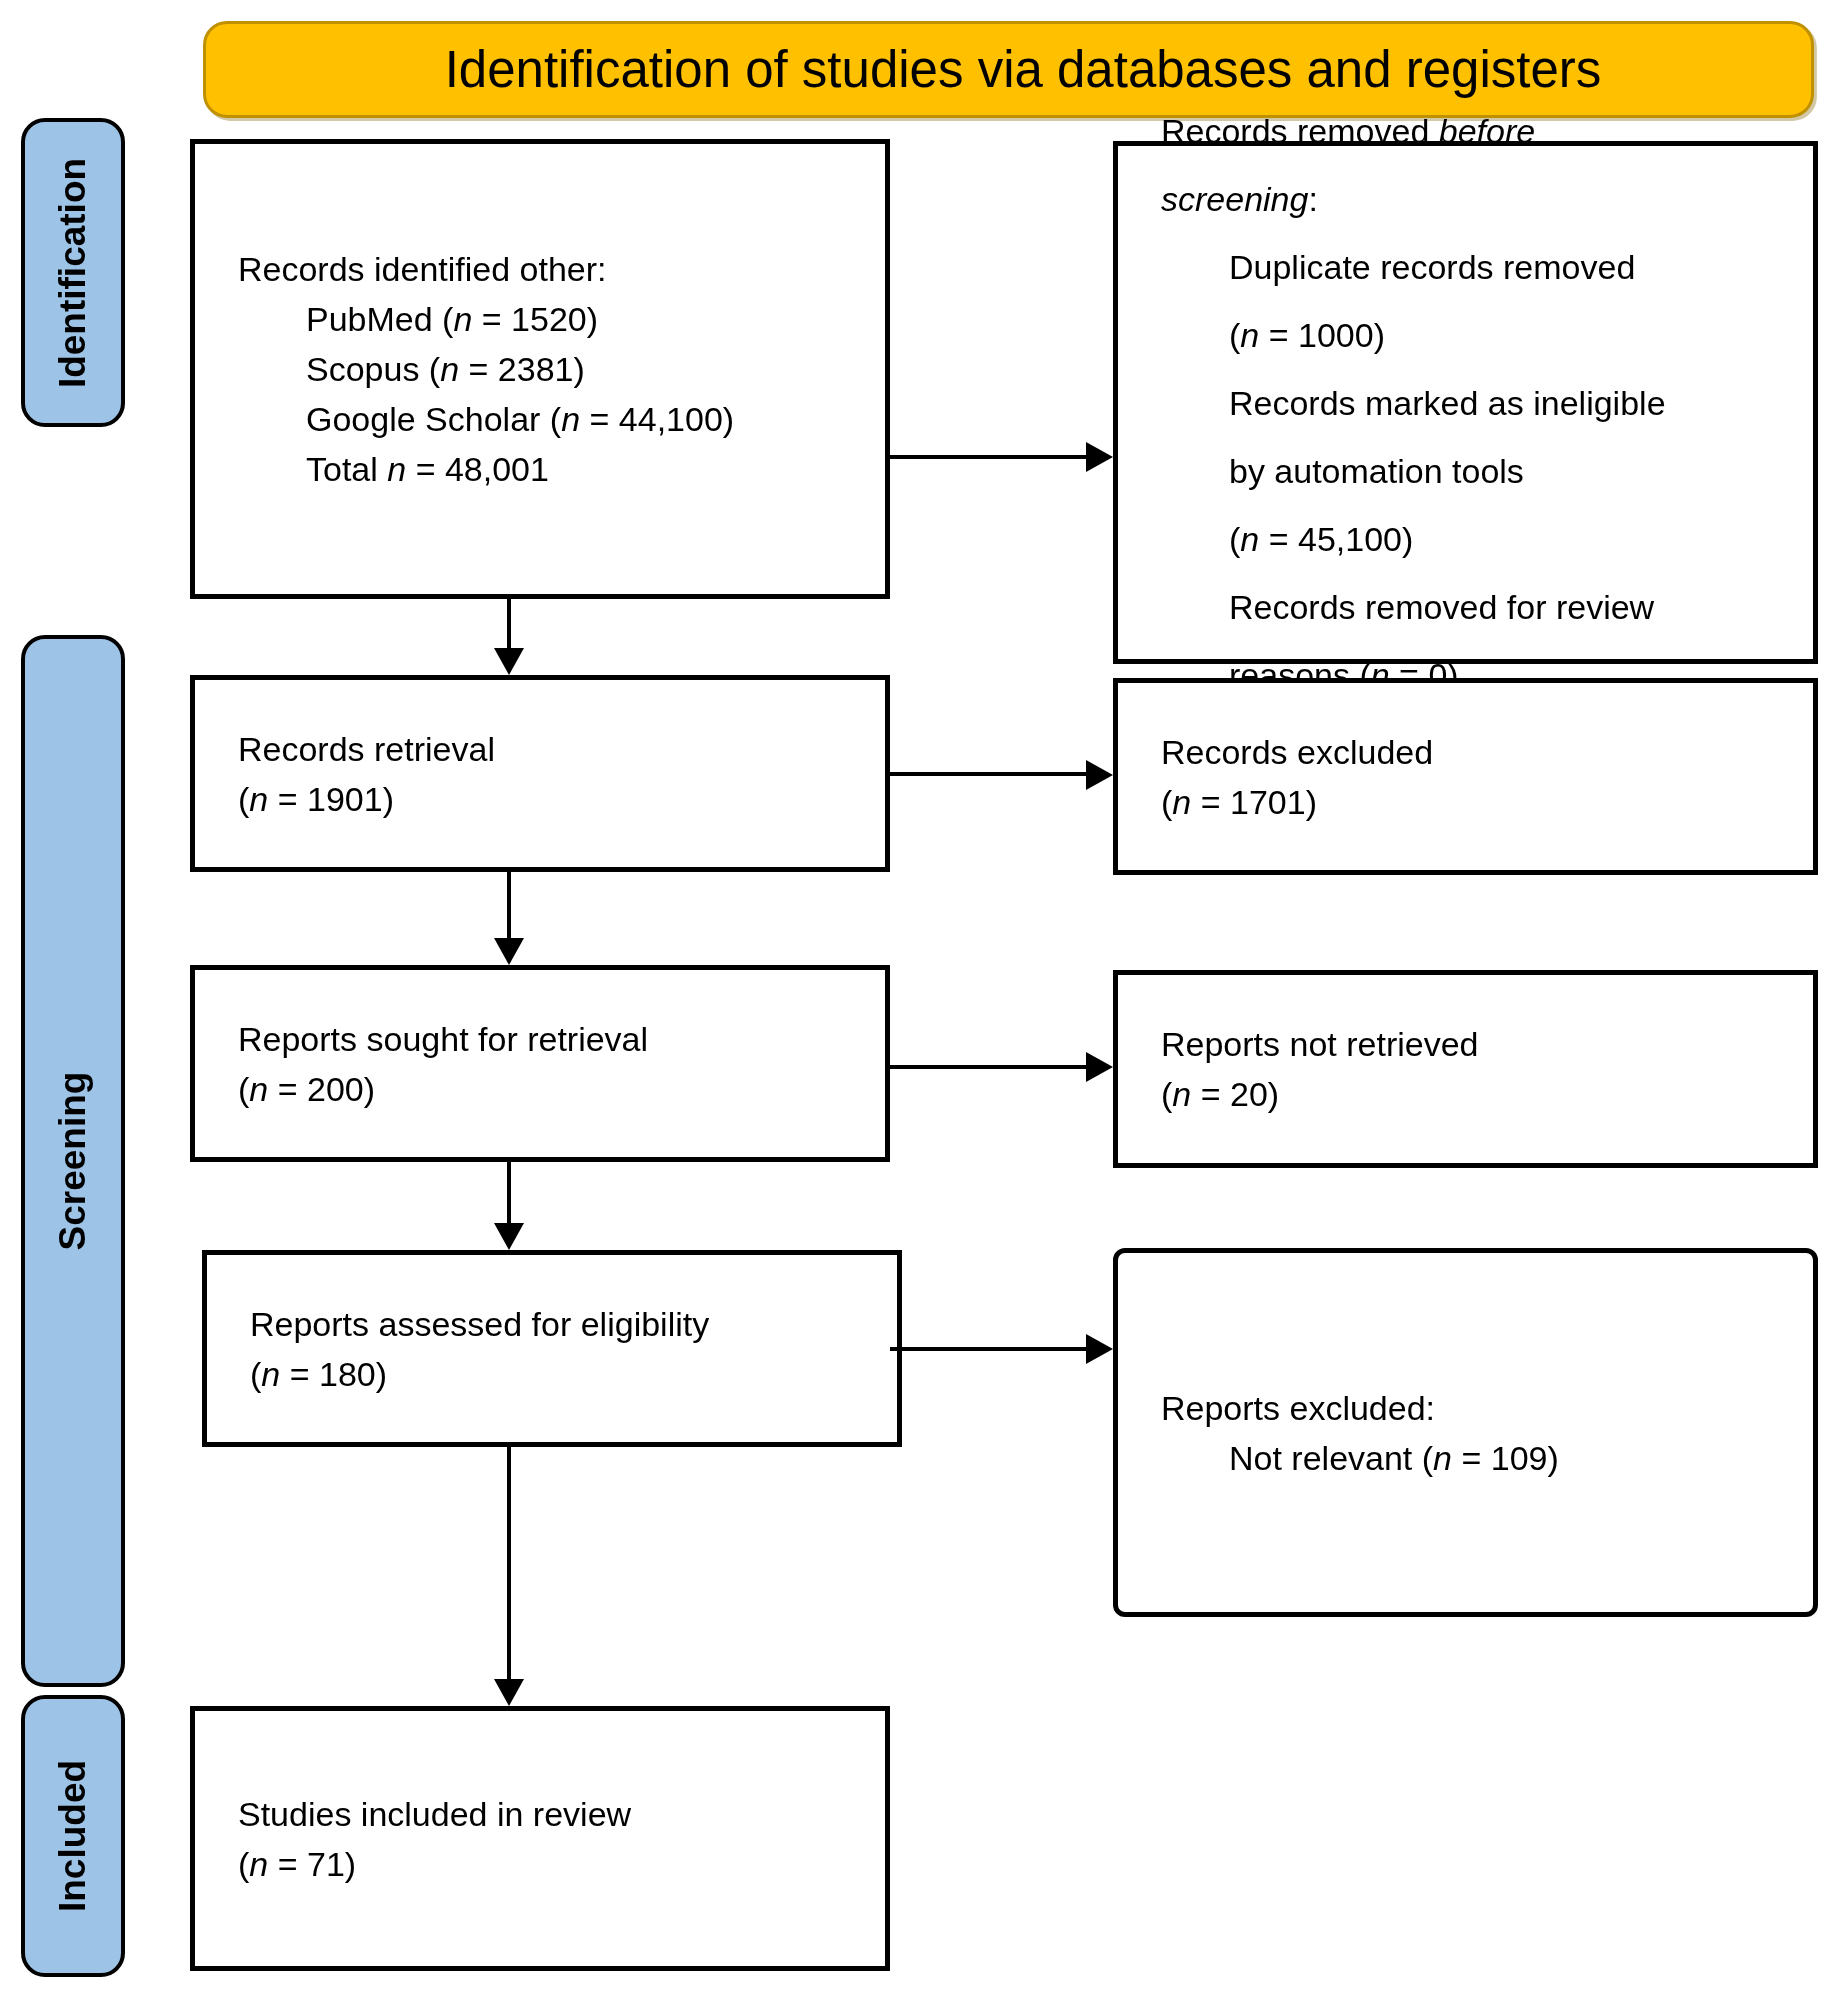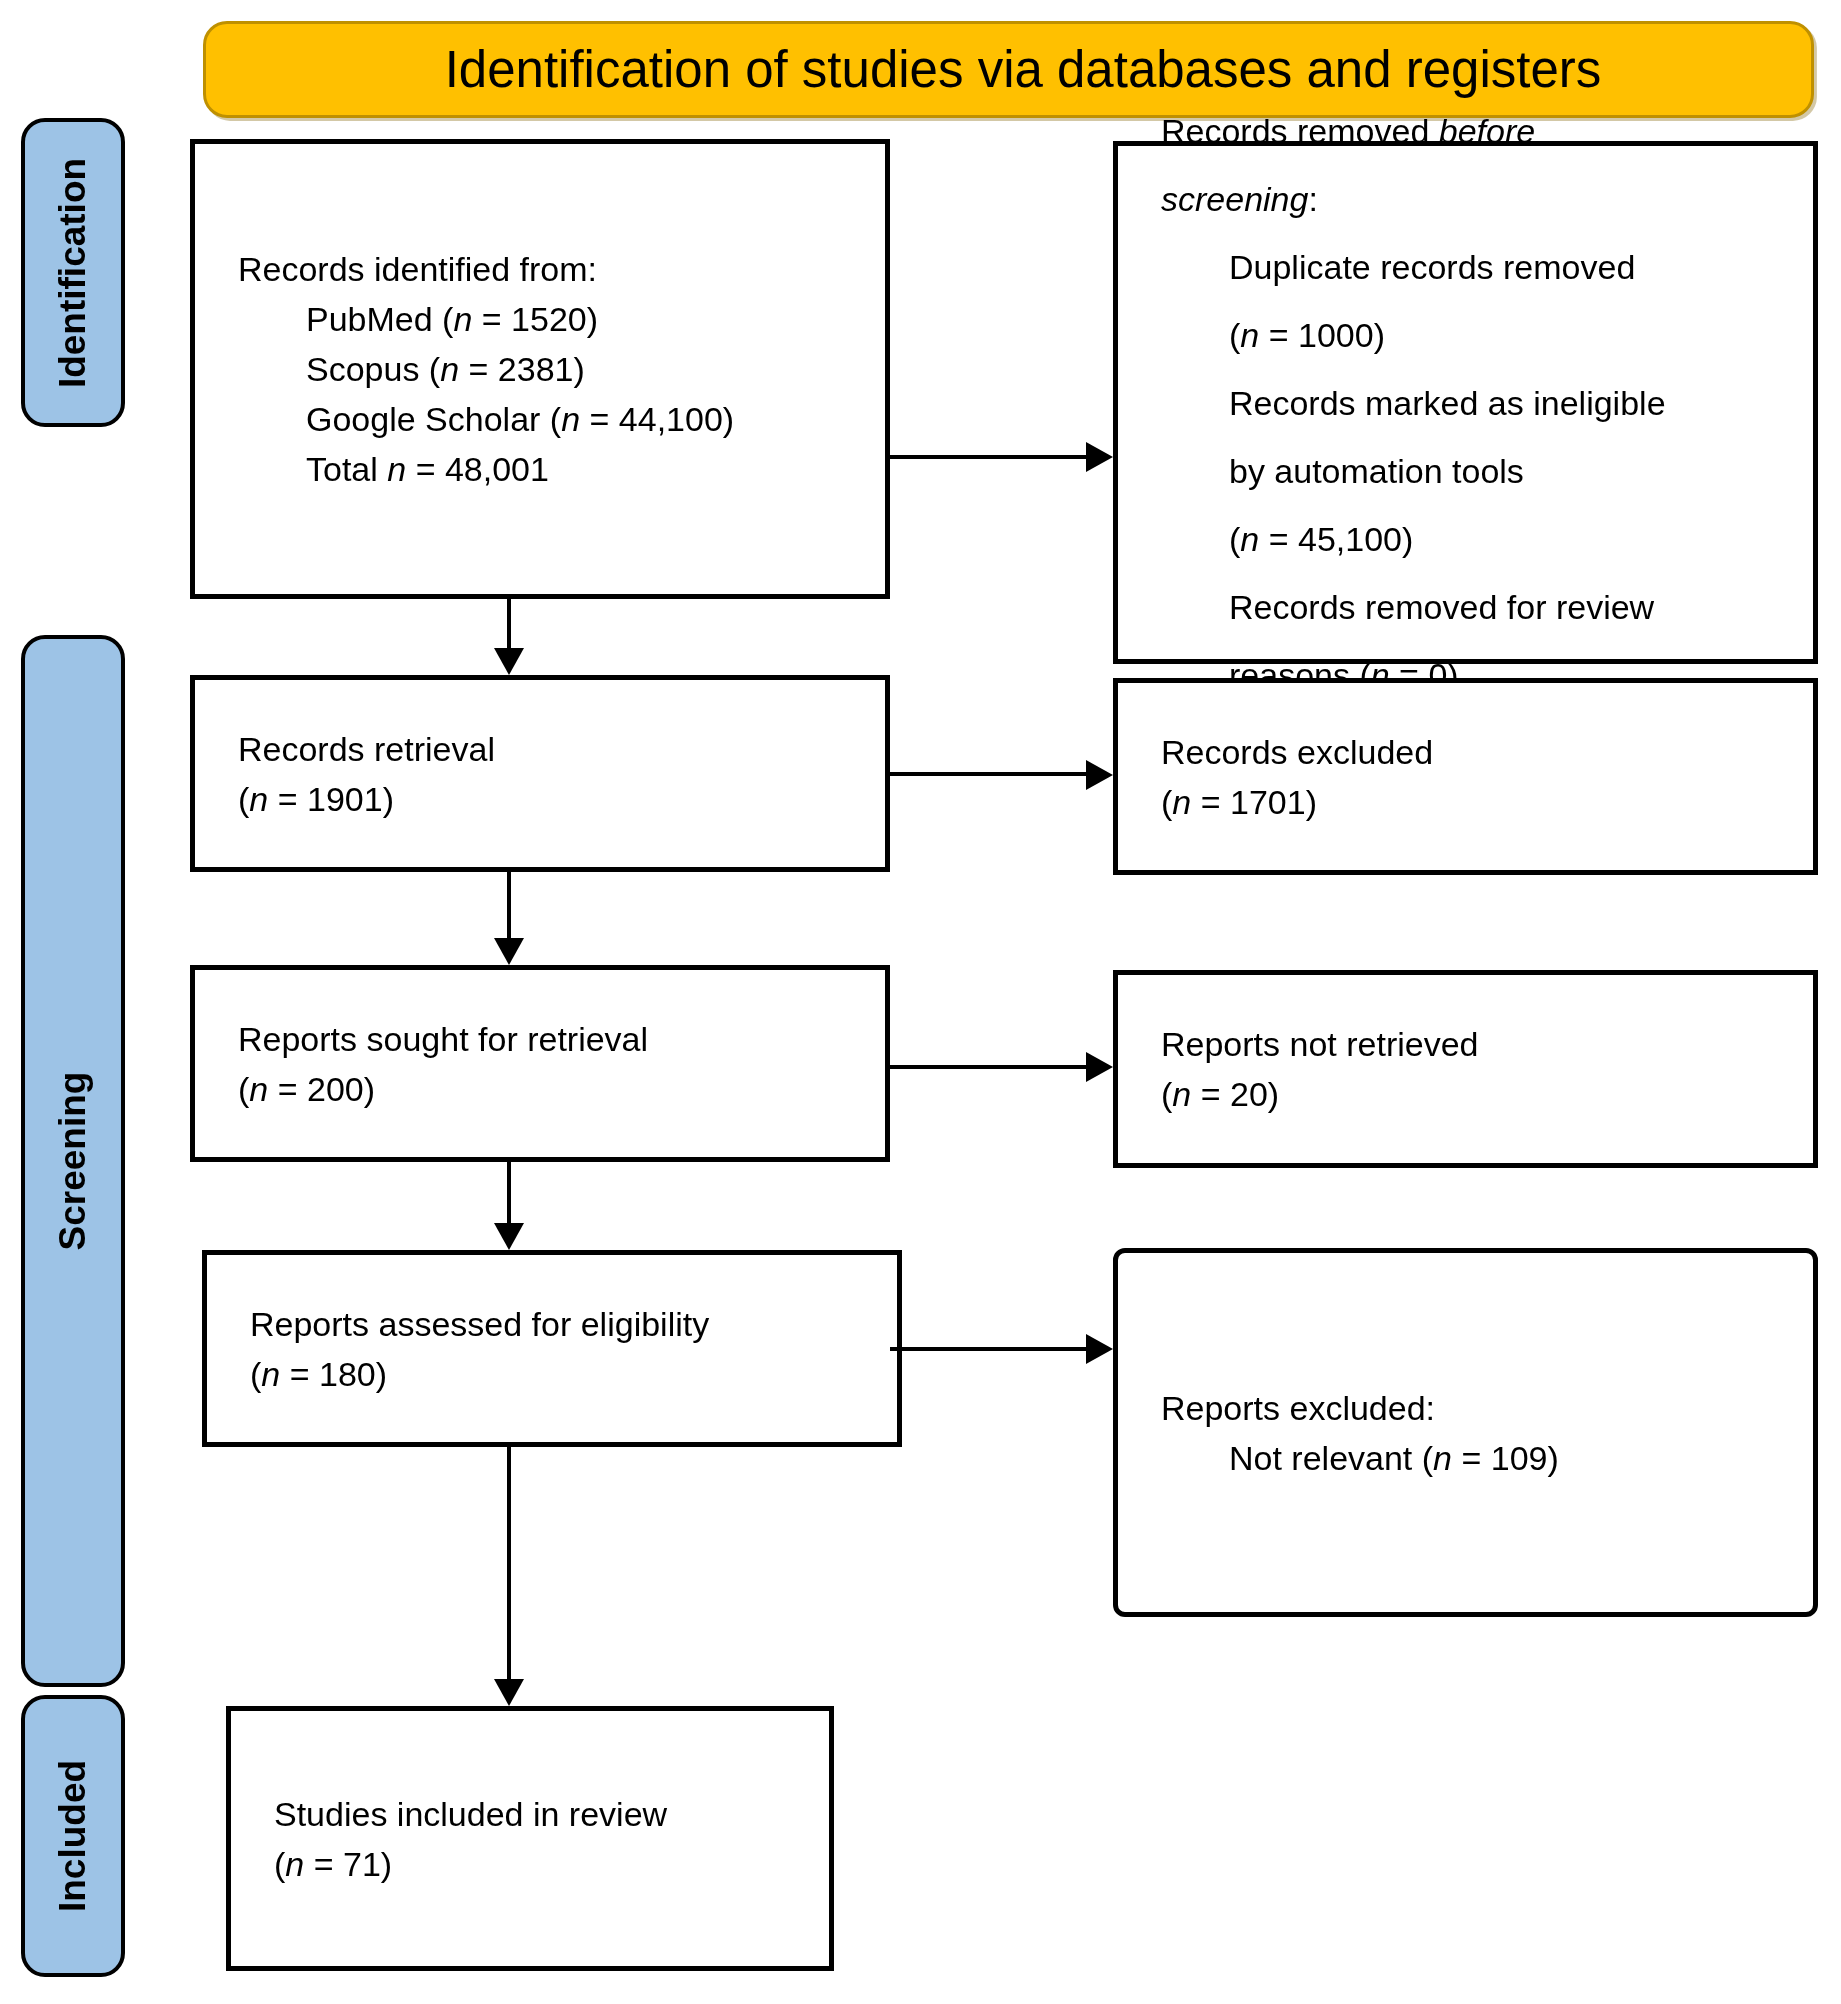--- a/index.html
+++ b/index.html
@@ -45,21 +45,21 @@
     display:flex;flex-direction:column;justify-content:center;
     padding:14.3px 21.4px 14.3px 43px;
     font-size:34px;line-height:50px;
   }
   .fbox .line{white-space:nowrap;}
   .fbox .line.indent{padding-left:68px;}
   #box-identified{left:190px;top:139px;width:700px;height:460px;}
   #box-screened{left:190px;top:675px;width:700px;height:197px;}
   #box-sought{left:190px;top:965px;width:700px;height:197px;}
   #box-assessed{left:202px;top:1250px;width:700px;height:197px;}
-  #box-included{left:190px;top:1706px;width:608px;height:265px;margin-left:36px;}
+  #box-included{left:190px;top:1706px;width:700px;height:265px;}
   #box-removed{left:1113px;top:141px;width:705px;height:523px;gap:18px;}
   #box-excluded{left:1113px;top:678px;width:705px;height:197px;}
   #box-notretrieved{left:1113px;top:970px;width:705px;height:198px;}
   #box-reportsexcluded{left:1113px;top:1248px;width:705px;height:369px;border-radius:12px;}
   
   .vline{position:absolute;width:3.6px;background:#000;}
   .hline{position:absolute;height:3.6px;background:#000;}
   .head-down{
     position:absolute;width:0;height:0;
     border-left:15px solid transparent;
@@ -86,21 +86,21 @@
     <span>Identification</span>
   </div>
   <div class="stage" id="stage-screening">
     <span>Screening</span>
   </div>
   <div class="stage" id="stage-included">
     <span>Included</span>
   </div>
 
   <div class="fbox" id="box-identified">
-      <div class="line">Records identified from:</div>
+      <div class="line">Records identified other:</div>
       <div class="line indent">PubMed (<i>n</i> = 1520)</div>
       <div class="line indent">Scopus (<i>n</i> = 2381)</div>
       <div class="line indent">Google Scholar (<i>n</i> = 44,100)</div>
       <div class="line indent">Total <i>n</i> = 48,001</div>
     </div>
   <div class="fbox" id="box-screened">
       <div class="line">Records retrieval</div>
       <div class="line">(<i>n</i> = 1901)</div>
     </div>
   <div class="fbox" id="box-sought">

